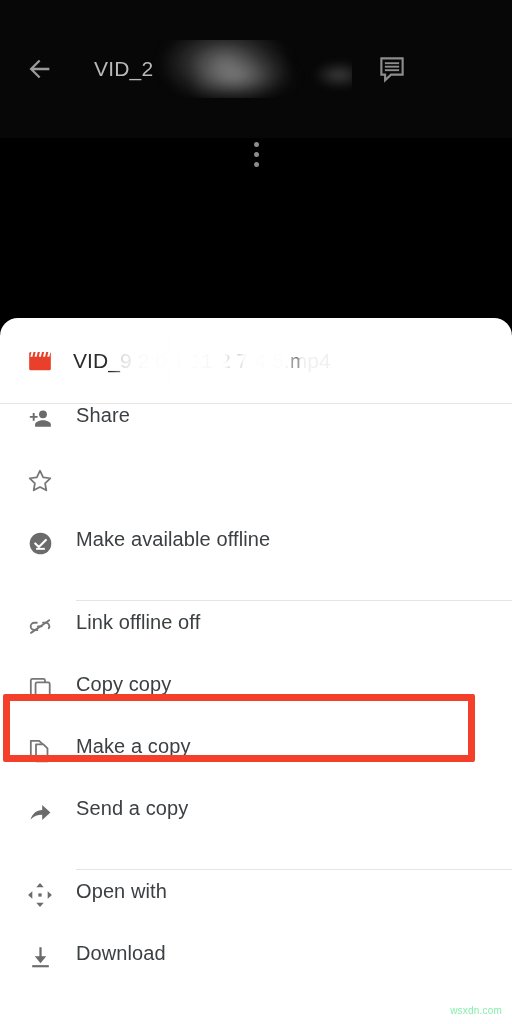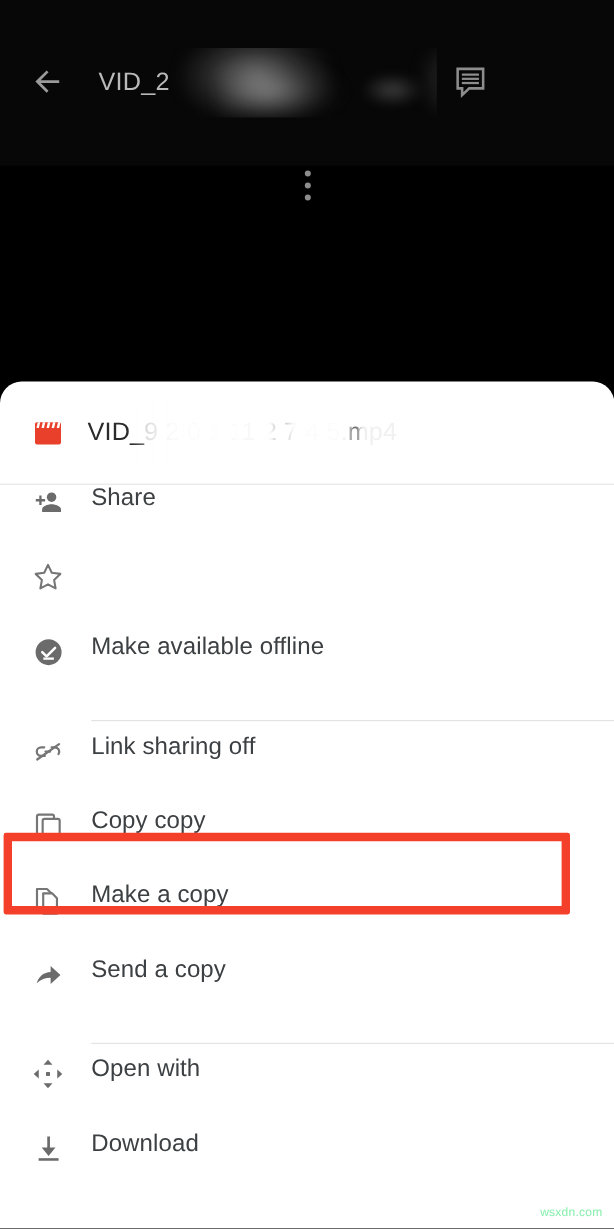--- a/index.html
+++ b/index.html
@@ -32,21 +32,22 @@
     height: 138px;
     background: #070707;
   }
   .appbar-row {
     position: absolute;
     left: 0;
     top: 40px;
     width: 420px;
     height: 58px;
     display: flex;
-    align-items: flex-start;
+    align-items: center;
+    gap: 12px;
   }
   .ab-back {
     width: 56px;
     height: 56px;
     margin-left: 12px;
     display: flex;
     align-items: center;
     justify-content: center;
     flex: 0 0 auto;
   }
@@ -383,21 +384,21 @@
         <span class="mi-icon">
           <svg width="28" height="28" viewBox="0 0 24 24">
             <g fill="none" stroke="#767676" stroke-width="1.6" stroke-linecap="round">
               <path d="M9.3 9.2H7.1a3.1 3.1 0 0 0 0 6.2h2.6"></path>
               <path d="M14.6 9.2h2.3a3.1 3.1 0 0 1 2.6 4.8"></path>
               <path d="M10.2 12.3h3.3"></path>
               <path d="M4.3 17.9L19.9 7.0"></path>
             </g>
           </svg>
         </span>
-        <span class="mi-label">Link sharing off</span>
+        <span class="mi-label">Link offline off</span>
       </div>
 
       <div class="menu-item">
         <span class="mi-icon">
           <svg width="27" height="27" viewBox="0 0 24 24">
             <rect x="3.4" y="3.4" width="12.6" height="15.0" rx="1.4" fill="none" stroke="#767676" stroke-width="1.6"></rect>
             <rect x="7.6" y="6.6" width="12.6" height="15.0" rx="1.4" fill="#ffffff" stroke="#767676" stroke-width="1.6"></rect>
           </svg>
         </span>
         <span class="mi-label">Copy copy</span>

